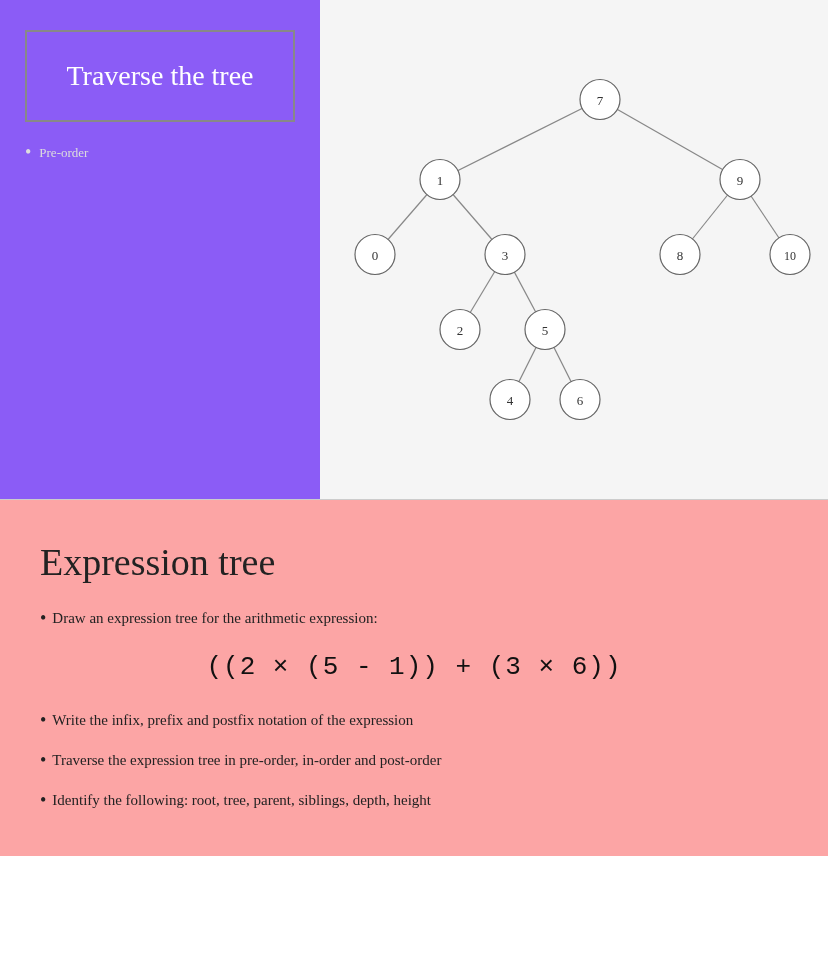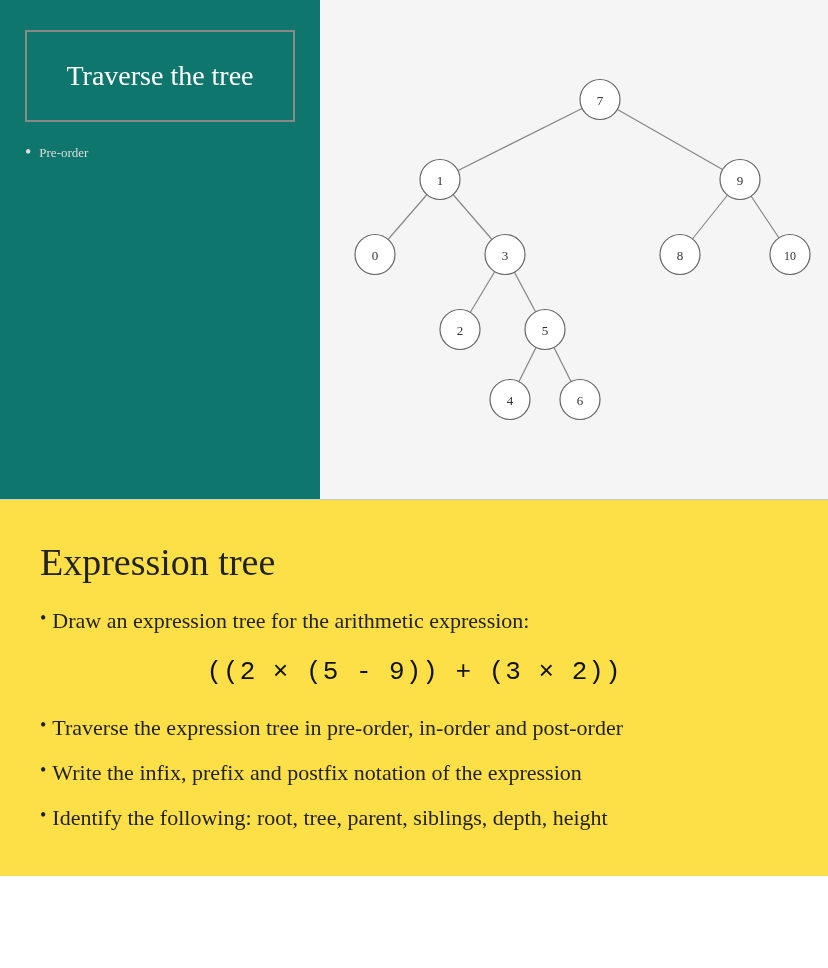--- a/index.html
+++ b/index.html
@@ -13,21 +13,21 @@
     
     .top-section {
       display: flex;
       height: 500px;
       border-bottom: 1px solid #ccc;
     }
 
     
     .sidebar {
       width: 320px;
-      background: #0f766e;
+      background: #8b5cf6;
       color: #fff;
       padding: 30px 25px;
       flex-shrink: 0;
       display: flex;
       flex-direction: column;
       gap: 20px;
     }
 
     .title-box {
       border: 2px solid #888;
@@ -69,36 +69,36 @@
     }
 
     .tree-svg {
       width: 100%;
       height: 100%;
     }
 
     
     .bottom-section {
       padding: 40px 40px 30px 40px;
-      background: #fde047;
+      background: #fca5a5;
     }
 
     .expression-title {
       font-size: 38px;
       font-weight: normal;
       margin-bottom: 20px;
       color: #222;
     }
 
     .bullet-item {
-      font-size: 22px;
+      font-size: 15px;
       color: #222;
       margin-bottom: 12px;
       display: flex;
-      align-items: flex-start;
+      align-items: center;
       gap: 6px;
       line-height: 1.5;
     }
 
     .bullet-item::before {
       content: '•';
       font-size: 18px;
       flex-shrink: 0;
       margin-top: 1px;
     }
@@ -185,26 +185,26 @@
   </div>
 </div>
 
 <div class="bottom-section">
   <h2 class="expression-title">Expression tree</h2>
 
   <div class="bullet-item">
     <span>Draw an expression tree for the arithmetic expression:</span>
   </div>
 
-  <div class="expression-formula">((2 × (5 - 9)) + (3 × 2))</div>
+  <div class="expression-formula">((2 × (5 - 1)) + (3 × 6))</div>
+
+  <div class="bullet-item">
+    <span>Write the infix, prefix and postfix notation of the expression</span>
+  </div>
 
   <div class="bullet-item">
     <span>Traverse the expression tree in pre-order, in-order and post-order</span>
   </div>
 
   <div class="bullet-item">
-    <span>Write the infix, prefix and postfix notation of the expression</span>
-  </div>
-
-  <div class="bullet-item">
     <span>Identify the following: root, tree, parent, siblings, depth, height</span>
   </div>
 </div>
 
 </body></html>

